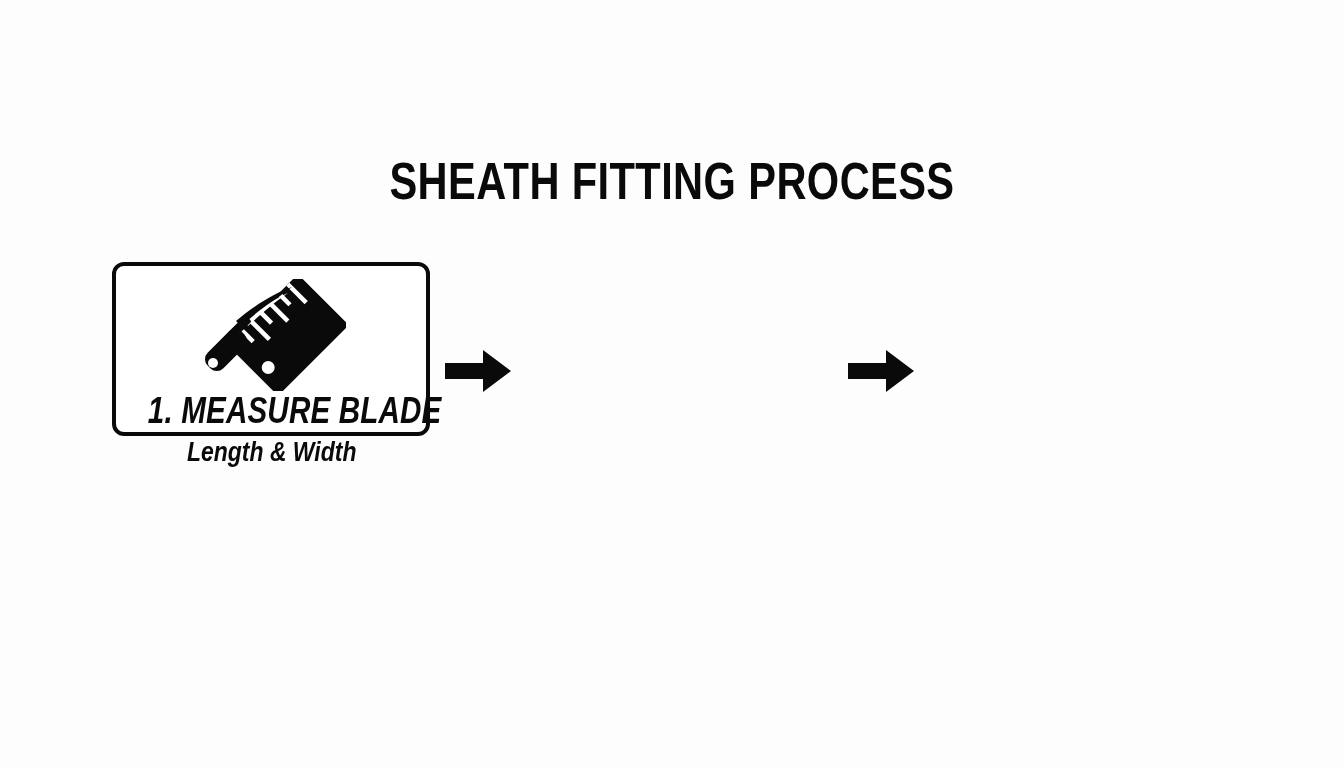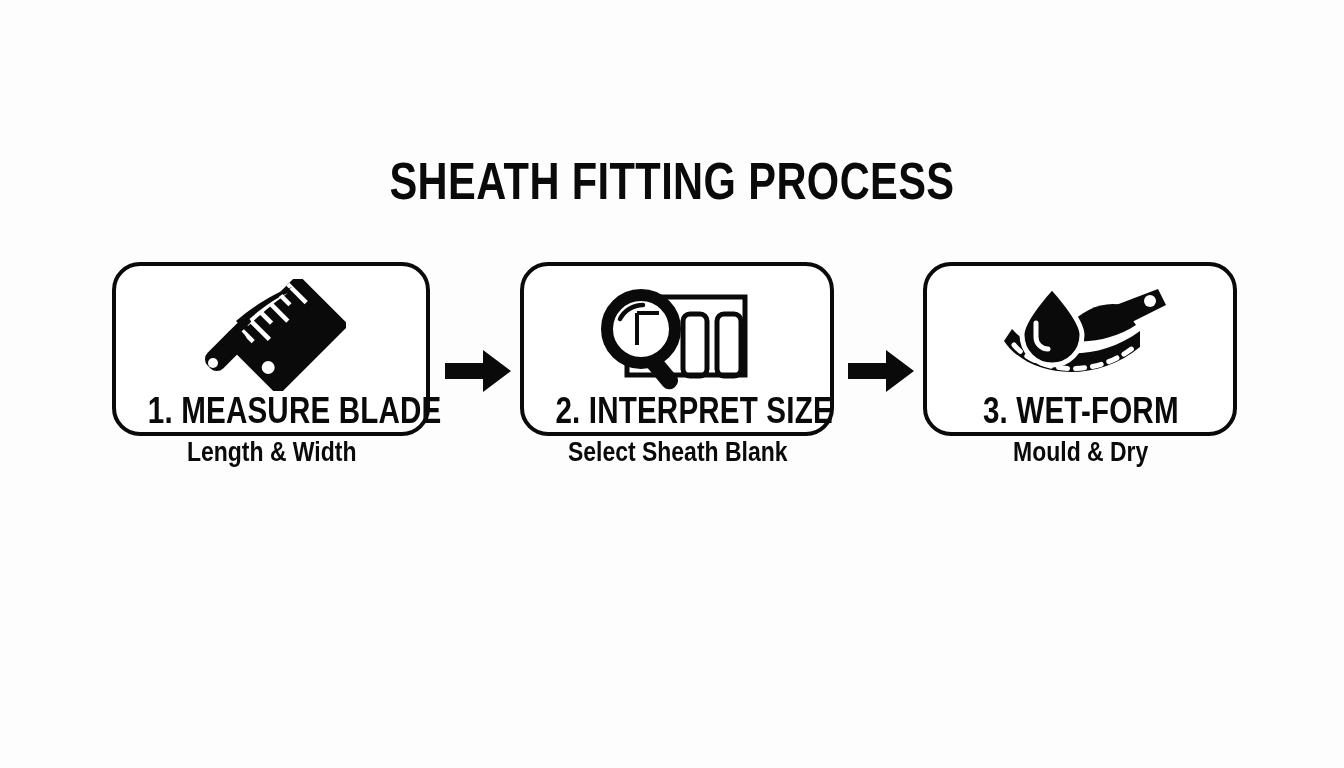--- a/index.html
+++ b/index.html
@@ -49,22 +49,23 @@
     width: 1344px;
     height: 220px;
   }
 
   .card {
     position: absolute;
     top: 0;
     height: 174px;
     box-sizing: border-box;
     border: 4.5px solid #0a0a0a;
-    border-radius: 28px;
+    border-radius: 12px;
     background: #ffffff;
+    font-style: italic;
   }
   .card-1 { left: 112px; width: 318px; }
   .card-2 { left: 520px; width: 314px; }
   .card-3 { left: 923px; width: 314px; }
 
   .icon-wrap {
     position: absolute;
     left: 0;
     top: 10px;
     width: 100%;
@@ -159,68 +160,22 @@
       <div class="card-title">1. MEASURE BLADE</div>
       <div class="card-sub">Length &amp; Width</div>
     </div>
 
     <div class="arrow arrow-1">
       <svg width="66" height="42" viewBox="0 0 66 42" aria-hidden="true">
         <path d="M0 13 L38 13 L38 0 L66 21 L38 42 L38 29 L0 29 Z" fill="#0a0a0a"></path>
       </svg>
     </div>
 
-    <div class="card card-2">
-      <div class="icon-wrap">
-        <svg width="168" height="112" viewBox="0 0 168 112" aria-hidden="true">
-          <g>
-
-            <path d="M34 18 L152 18 L152 96 L34 96 Z" fill="none" stroke="#0a0a0a" stroke-width="5"></path>
-
-            <rect x="90" y="35" width="24" height="62" rx="7" fill="none" stroke="#0a0a0a" stroke-width="5"></rect>
-            <rect x="124" y="35" width="24" height="62" rx="7" fill="none" stroke="#0a0a0a" stroke-width="5"></rect>
-
-            <rect x="58" y="66" width="17" height="48" rx="8" transform="rotate(-40 66 90)" fill="#0a0a0a"></rect>
-
-            <circle cx="48" cy="50" r="34" fill="#ffffff" stroke="#0a0a0a" stroke-width="12"></circle>
-
-            <path d="M44 34 L66 34 M44 34 L44 66" fill="none" stroke="#0a0a0a" stroke-width="4"></path>
-
-            <path d="M27 40 A26 26 0 0 1 50 26" fill="none" stroke="#0a0a0a" stroke-width="4.5" stroke-linecap="round"></path>
-          </g>
-        </svg>
-      </div>
-      <div class="card-title">2. INTERPRET SIZE</div>
-      <div class="card-sub">Select Sheath Blank</div>
-    </div>
 
     <div class="arrow arrow-2">
       <svg width="66" height="42" viewBox="0 0 66 42" aria-hidden="true">
         <path d="M0 13 L38 13 L38 0 L66 21 L38 42 L38 29 L0 29 Z" fill="#0a0a0a"></path>
       </svg>
     </div>
 
-    <div class="card card-3">
-      <div class="icon-wrap">
-        <svg width="180" height="112" viewBox="0 0 180 112" aria-hidden="true">
-          <g fill="#0a0a0a">
-
-            <path d="M126 26 L168 10 L176 26 L140 44 Z"></path>
-            <circle cx="160" cy="22" r="6" fill="#ffffff"></circle>
-
-            <path d="M78 48 C92 30 114 22 132 26 L146 46 C128 58 104 64 84 62 Z"></path>
-
-            <path d="M14 62 C38 98 104 106 150 68 L150 52 C104 86 46 78 22 50 Z"></path>
-
-            <path d="M24 66 C48 94 104 100 144 68" fill="none" stroke="#ffffff" stroke-width="5" stroke-dasharray="9 8" stroke-linecap="round"></path>
-
-            <path d="M62 8 C62 8 92 40 92 56 A30 30 0 0 1 32 56 C32 40 62 8 62 8 Z" stroke="#ffffff" stroke-width="5"></path>
-
-            <path d="M46 44 L46 58 A12 12 0 0 0 58 70" fill="none" stroke="#ffffff" stroke-width="5" stroke-linecap="round"></path>
-          </g>
-        </svg>
-      </div>
-      <div class="card-title">3. WET-FORM</div>
-      <div class="card-sub">Mould &amp; Dry</div>
-    </div>
 
   </div>
 </div>
 
 </body></html>

